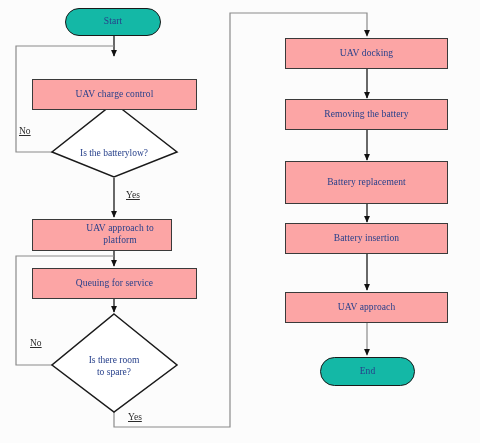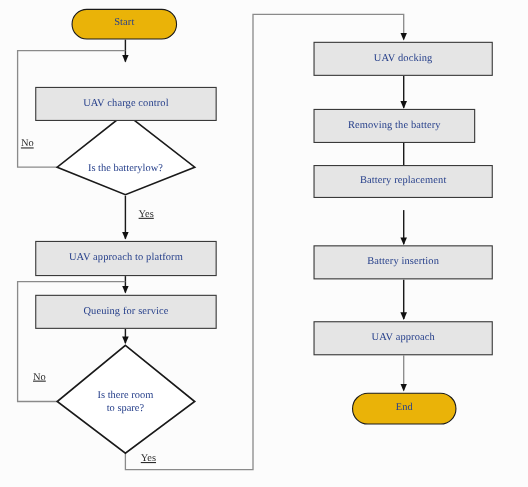--- a/index.html
+++ b/index.html
@@ -29,25 +29,25 @@
     justify-content: center;
     text-align: center;
     box-sizing: border-box;
     color: #27408b;
     font-size: 9.5px;
     line-height: 1.25;
     letter-spacing: 0.1px;
   }
   .process {
     border: 1.6px solid #3a3a3a;
-    background: #e5e5e5;
+    background: #fca5a5;
   }
   .terminator {
     border: 1.6px solid #1a1a1a;
-    background: #eab308;
+    background: #14b8a6;
     border-radius: 999px;
   }
   .decision-label {
     position: absolute;
     display: flex;
     align-items: center;
     justify-content: center;
     text-align: center;
     color: #27408b;
     font-size: 9.5px;
@@ -110,42 +110,42 @@
 
   <div class="node process" style="left:32px; top:58px; width:165px; height:31px;margin-top:21px;">
     <span>UAV charge control</span>
   </div>
 
   <div class="decision-label" style="left:62px; top:138px; width:104px; height:30px; flex-direction:row;">
     <span>Is the battery</span>
     <span>low?</span>
   </div>
 
-  <div class="node process" style="left:32px; top:219px; width:165px; height:32px;">
+  <div class="node process" style="left:32px; top:219px; width:140px; height:32px;padding-left:36px;">
     <span>UAV approach to platform</span>
   </div>
 
   <div class="node process" style="left:32px; top:268px; width:165px; height:31px;text-align:center;">
     <span>Queuing for service</span>
   </div>
 
   <div class="decision-label" style="left:62px; top:351px; width:104px; height:30px; flex-direction:column;">
     <span>Is there room</span>
     <span>to spare?</span>
   </div>
 
   <div class="node process" style="left:285px; top:38px; width:163px; height:31px;">
     <span>UAV docking</span>
   </div>
 
-  <div class="node process" style="left:285px; top:99px; width:147px; height:31px;">
+  <div class="node process" style="left:285px; top:99px; width:163px; height:31px;">
     <span>Removing the battery</span>
   </div>
 
-  <div class="node process" style="left:285px; top:150px; width:163px; height:30px;text-align:right;">
+  <div class="node process" style="left:285px; top:161px; width:163px; height:43px;text-align:right;">
     <span>Battery replacement</span>
   </div>
 
   <div class="node process" style="left:285px; top:223px; width:163px; height:31px;">
     <span>Battery insertion</span>
   </div>
 
   <div class="node process" style="left:285px; top:292px; width:163px; height:31px;">
     <span>UAV approach</span>
   </div>

